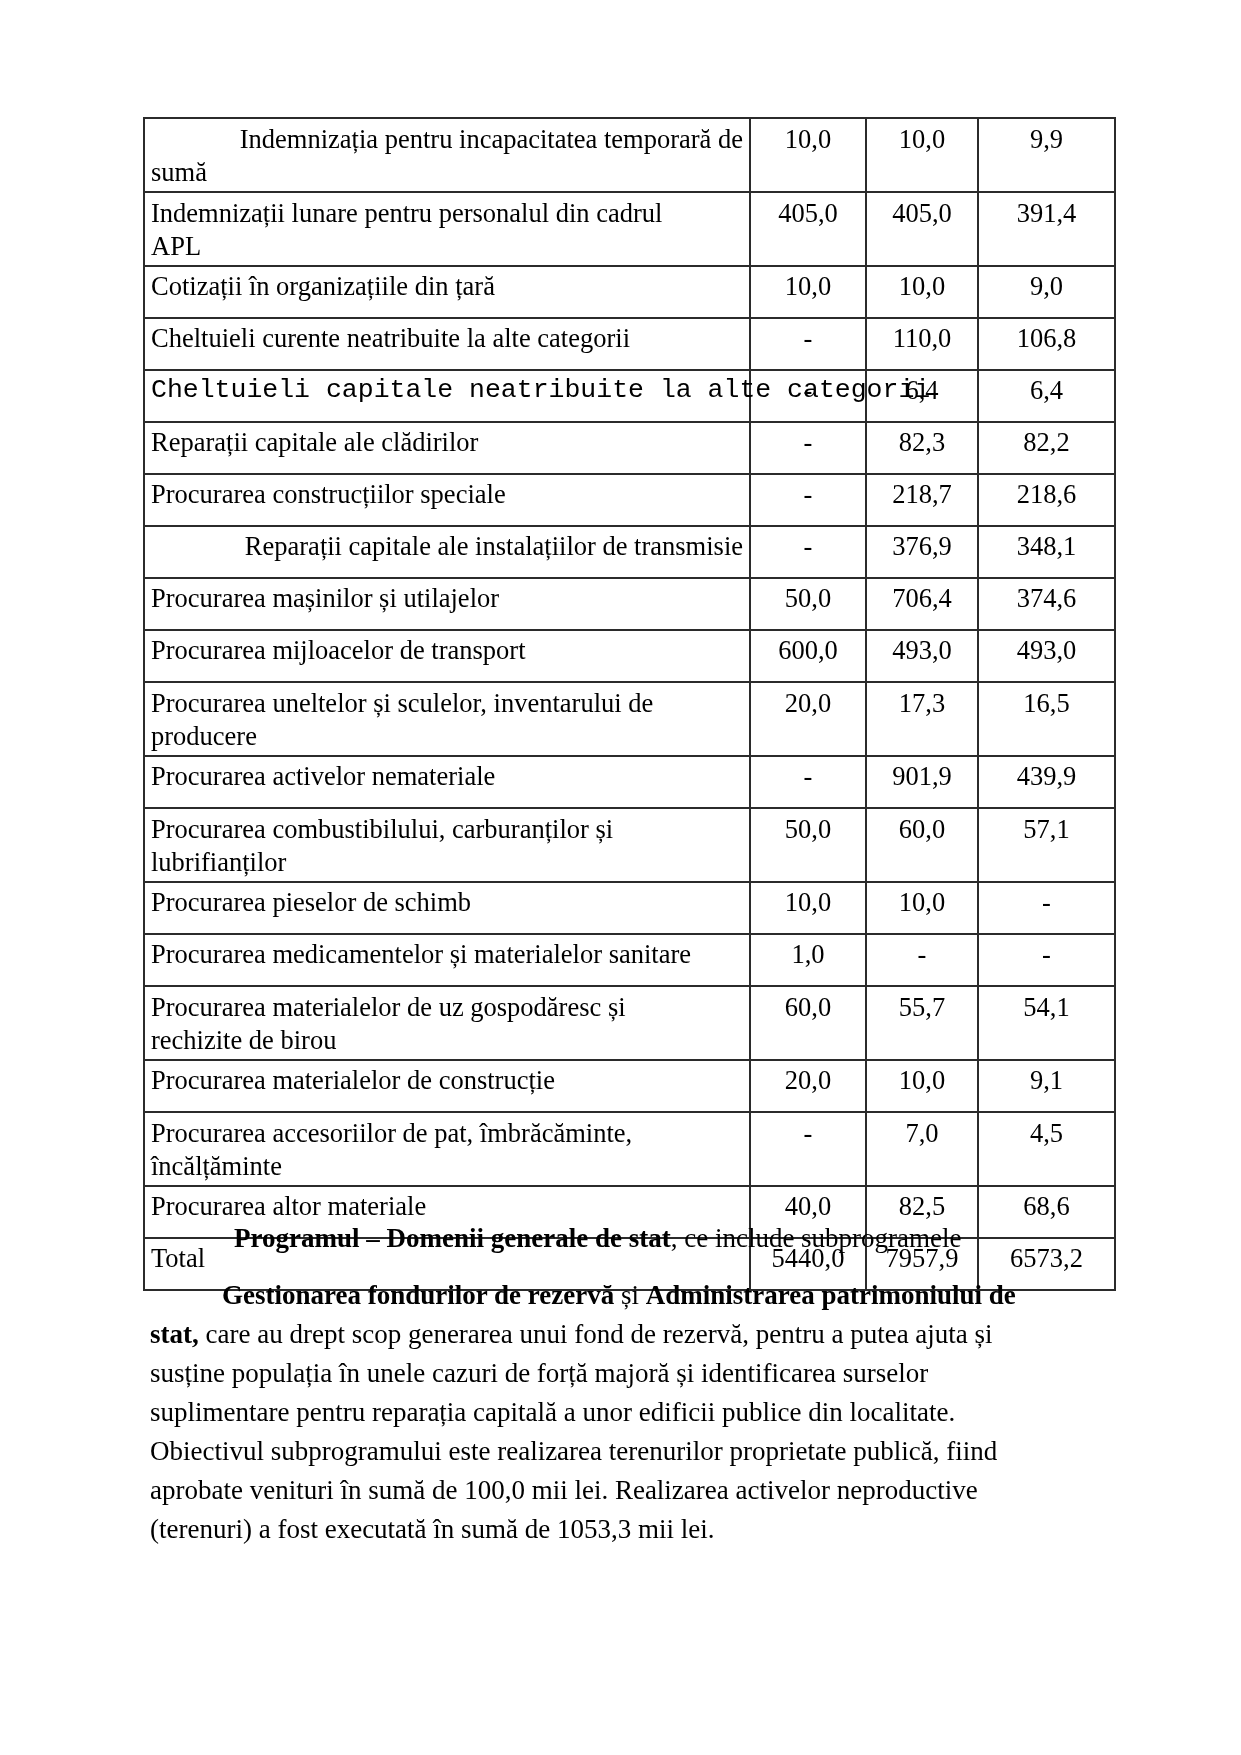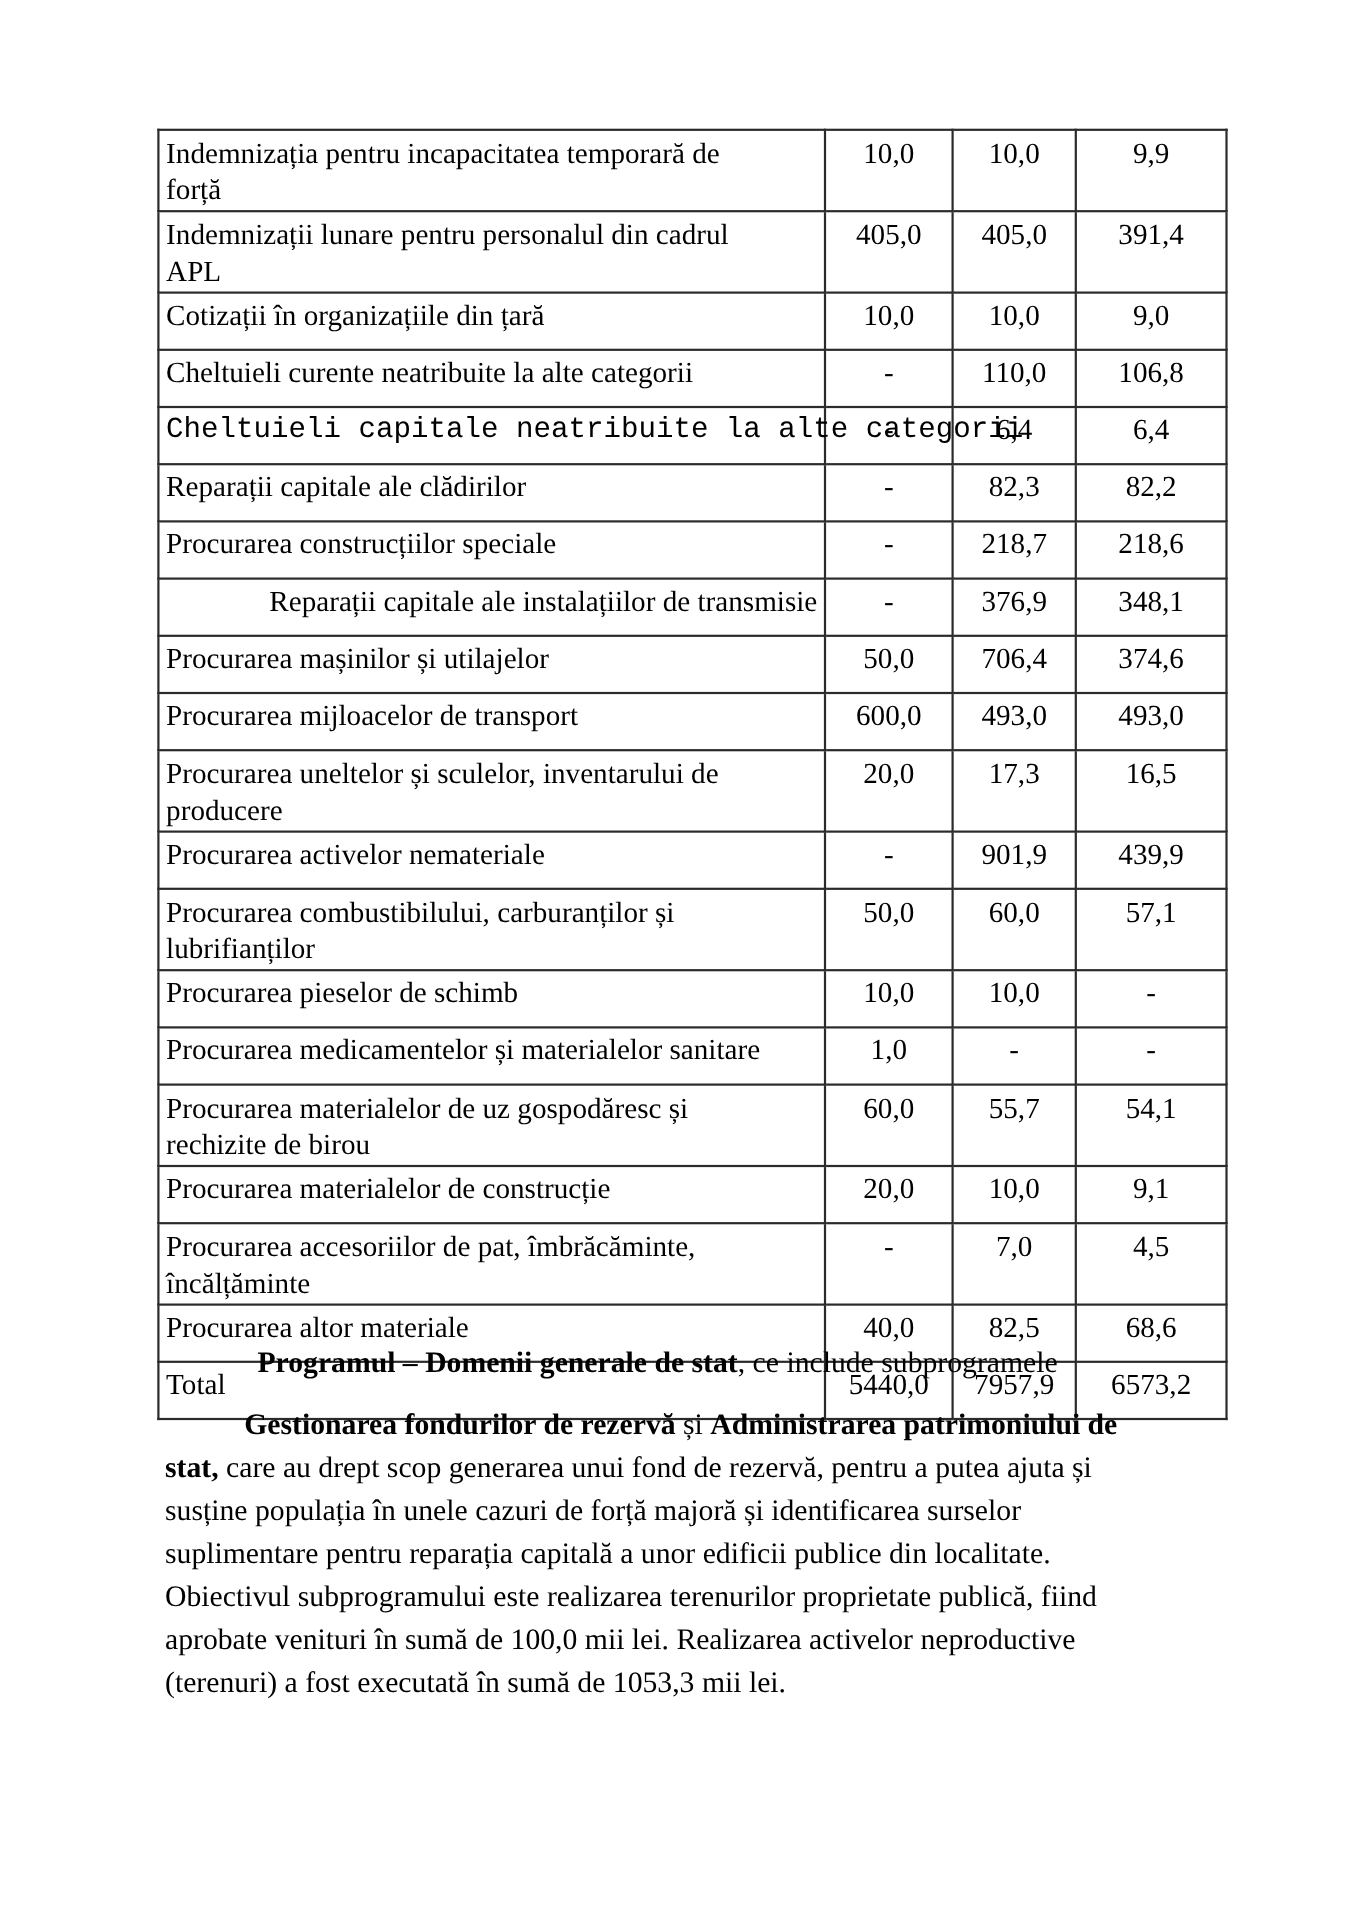--- a/index.html
+++ b/index.html
@@ -75,22 +75,22 @@
 <table class="budget-table">
   <colgroup>
     <col class="col-label">
     <col class="col-a">
     <col class="col-b">
     <col class="col-c">
   </colgroup>
   <tbody id="table-body">
       <tr class="double">
         <td class="label">
-          <span style="display: block; white-space: nowrap;">Indemnizația pentru  incapacitatea temporară de</span>
-          <span style="display: block; white-space: nowrap;">forță</span>
+          <span style="display: block; white-space: nowrap; text-align: right;">Indemnizația pentru  incapacitatea temporară de</span>
+          <span style="display: block; white-space: nowrap;">sumă</span>
         </td>
         <td class="num">10,0</td>
         <td class="num">10,0</td>
         <td class="num">9,9</td>
       </tr>
       <tr class="double">
         <td class="label">
           <span style="display: block; white-space: nowrap;">Indemnizații lunare pentru personalul din cadrul</span>
           <span style="display: block; white-space: nowrap;">APL</span>
         </td>

